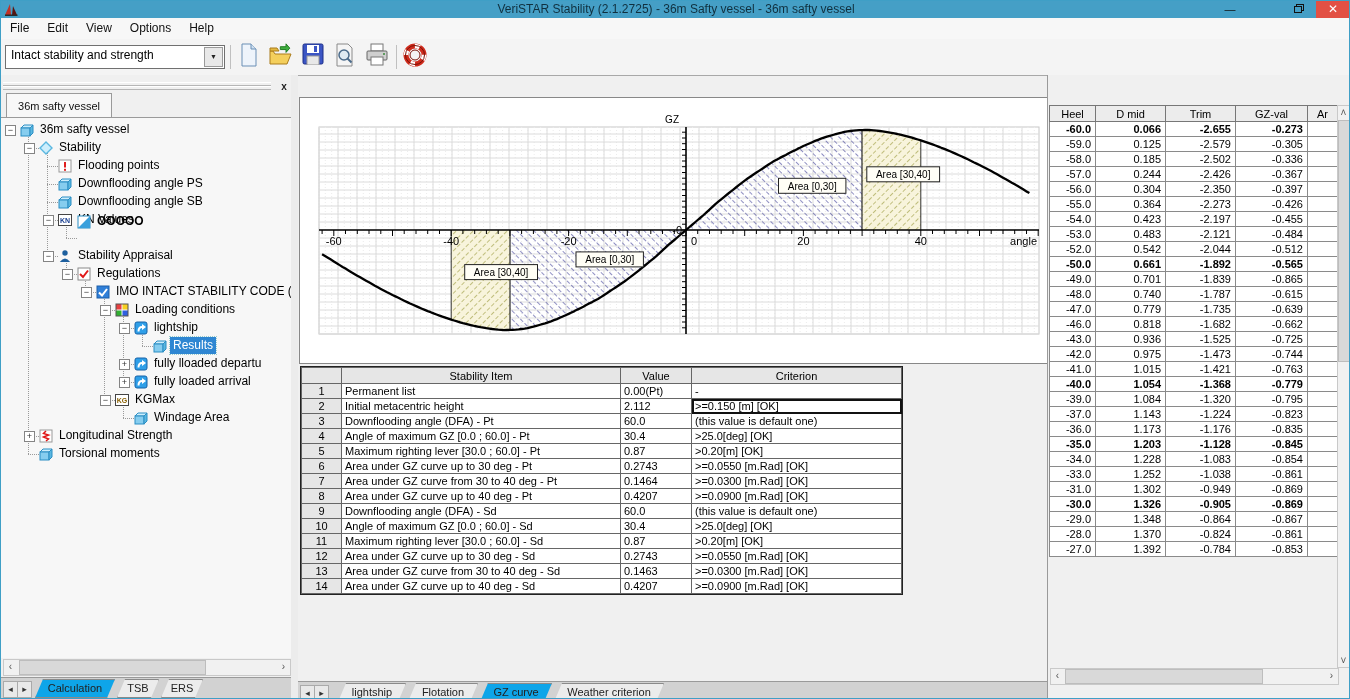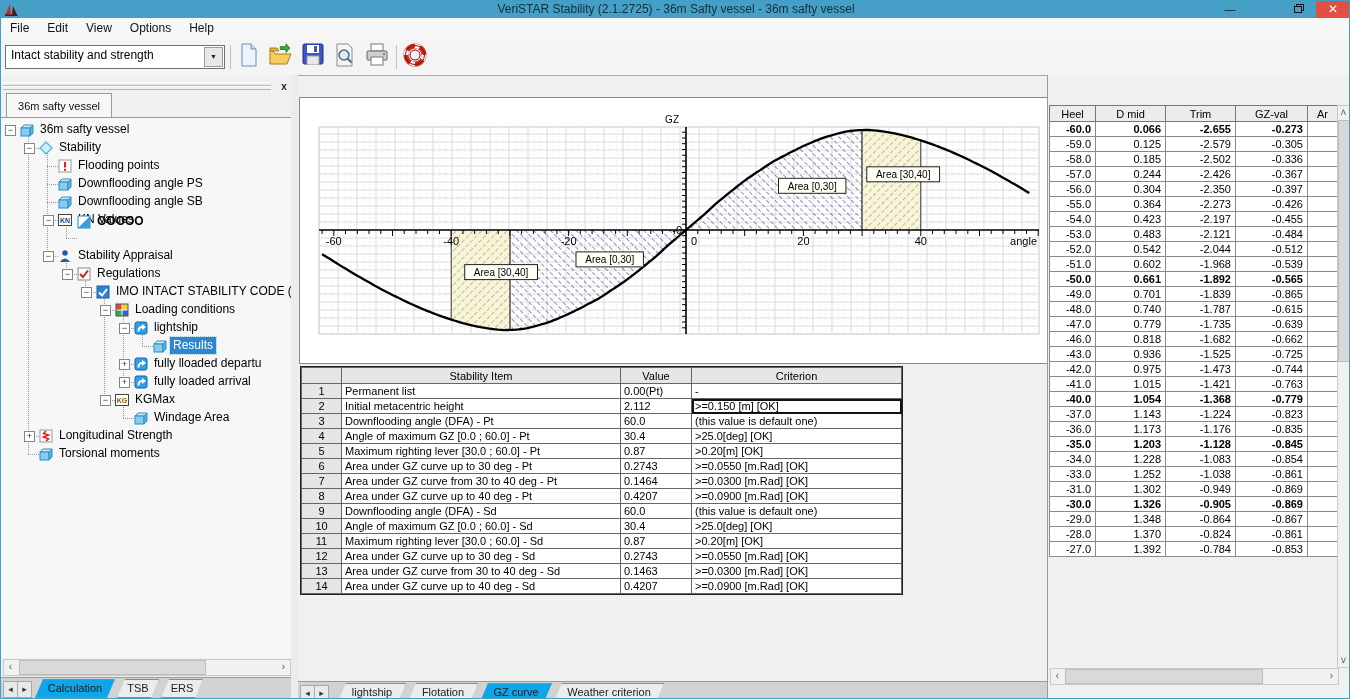--- a/index.html
+++ b/index.html
@@ -872,27 +872,20 @@
             <td>-0.484</td>
             <td></td>
           </tr>
           <tr class="">
       <td>-52.0</td>
             <td>0.542</td>
             <td>-2.044</td>
             <td>-0.512</td>
             <td></td>
           </tr>
-          <tr class="">
-      <td>-51.0</td>
-            <td>0.602</td>
-            <td>-1.968</td>
-            <td>-0.539</td>
-            <td></td>
-          </tr>
           <tr class="boldrow">
       <td>-50.0</td>
             <td>0.661</td>
             <td>-1.892</td>
             <td>-0.565</td>
             <td></td>
           </tr>
           <tr class="">
       <td>-49.0</td>
             <td>0.701</td>
@@ -943,20 +936,27 @@
             <td></td>
           </tr>
           <tr class="boldrow">
       <td>-40.0</td>
             <td>1.054</td>
             <td>-1.368</td>
             <td>-0.779</td>
             <td></td>
           </tr>
           <tr class="">
+      <td>-39.0</td>
+            <td>1.084</td>
+            <td>-1.320</td>
+            <td>-0.795</td>
+            <td></td>
+          </tr>
+          <tr class="">
       <td>-37.0</td>
             <td>1.143</td>
             <td>-1.224</td>
             <td>-0.823</td>
             <td></td>
           </tr>
           <tr class="">
       <td>-36.0</td>
             <td>1.173</td>
             <td>-1.176</td>

